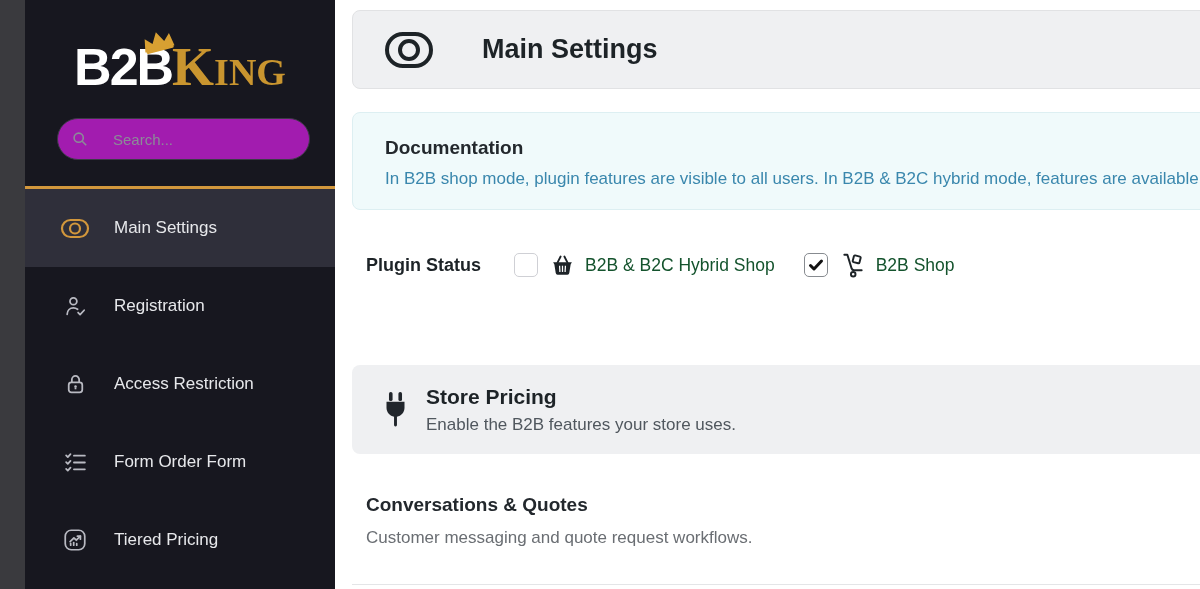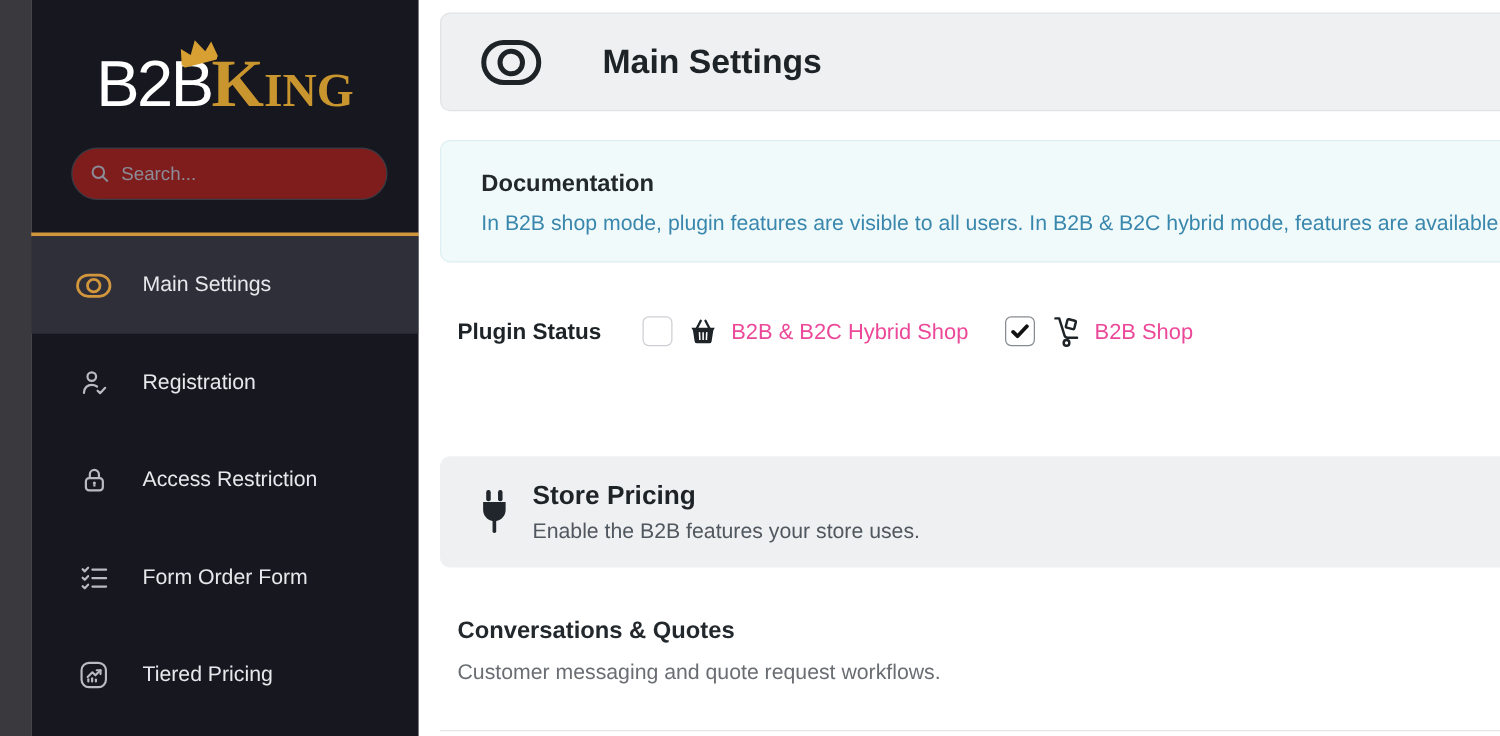--- a/index.html
+++ b/index.html
@@ -5,26 +5,26 @@
   * { margin:0; padding:0; box-sizing:border-box; }
   html,body { width:1200px; height:589px; }
   body { font-family:"Liberation Sans", sans-serif; background:#fff; }
   #app { position:relative; width:1200px; height:589px; overflow:hidden; background:#fff; }
 
   
   .left-strip { position:absolute; left:0; top:0; width:25px; height:589px; background:#3a3a3e; }
   .sidebar { position:absolute; left:25px; top:0; width:310px; height:589px; background:#17171f; }
 
   .logo { position:absolute; left:0; top:36px; width:310px; text-align:center; white-space:nowrap; }
-  .logo-b2b { font-family:"Liberation Sans", sans-serif; font-weight:400; font-size:52px; color:#ffffff; letter-spacing:-2px; }
+  .logo-b2b { font-family:"Liberation Sans", sans-serif; font-weight:700; font-size:52px; color:#ffffff; letter-spacing:-2px; }
   .logo-king { font-family:"Liberation Serif", serif; font-variant:small-caps; font-weight:700; font-size:54px; color:#c9952f; letter-spacing:0px;text-align:right; }
   .crown { position:absolute; left:116px; top:-6px; transform:rotate(-14deg); }
 
   .search-wrap { position:absolute; left:32px; top:118px; width:253px; height:42px;
-    background:#7f1d1d; border:1px solid #3b3b45; border-radius:21px; display:flex; align-items:center; padding:4px 14px; }
+    background:#a21caf; border:1px solid #3b3b45; border-radius:21px; display:flex; align-items:center; padding:4px 14px;gap:16px; }
   .search-wrap input { background:transparent; border:none; outline:none; color:#c7c8d0; font-size:15px;
     font-family:"Liberation Sans", sans-serif; width:100%; margin-left:9px; }
   .search-wrap input::placeholder { color:#8b8c97; }
 
   .gold-rule { position:absolute; left:0; top:186px; width:310px; height:3px; background:#d2973c; }
 
   .menu { position:absolute; left:0; top:189px; width:310px; }
   .menu-item { position:relative; height:78px; display:flex; align-items:center; cursor:pointer; }
   .menu-item.active { background:#2f2f3a; }
   .menu-item .mi-icon { width:30px; margin-left:35px; display:flex; align-items:center; justify-content:center; }
@@ -42,21 +42,21 @@
     background:#f0fafb; border:1px solid #ddeff2; border-radius:8px; padding:24px 0 0 32px; overflow:hidden; }
   .doc-title { font-size:19px; font-weight:700; color:#23282d; }
   .doc-body { margin-top:10px; font-size:17px; color:#3a87ad; white-space:nowrap; }
 
   .status-row { position:absolute; left:31px; top:252px; display:flex; align-items:center; }
   .status-label { font-size:18px; font-weight:700; color:#1d2327; width:148px; }
   .checkbox { width:24px; height:24px; background:#fff; border:1px solid #cfd0d5; border-radius:5px;
     display:flex; align-items:center; justify-content:center; cursor:pointer; flex:0 0 auto; }
   .checkbox.checked { border-color:#878b90; }
   .opt-icon { margin-left:12px; display:flex; }
-  .opt-label { margin-left:10px; font-size:17.5px; color:#ec4899; white-space:nowrap; }
+  .opt-label { margin-left:10px; font-size:17.5px; color:#14532d; white-space:nowrap; }
   .opt-gap { width:29px; }
 
   .section-box { position:absolute; left:17px; top:365px; width:870px; height:89px;
     background:#eff0f2; border-radius:8px; display:flex; align-items:center; }
   .section-box .sec-icon { margin-left:30px; display:flex; }
   .sec-text { margin-left:17px; }
   .sec-title { font-size:21px; font-weight:700; color:#1d2327; }
   .sec-sub { margin-top:6px; font-size:17px; color:#50575e; }
 
   .feature-row { position:absolute; left:31px; top:494px; width:940px; }

